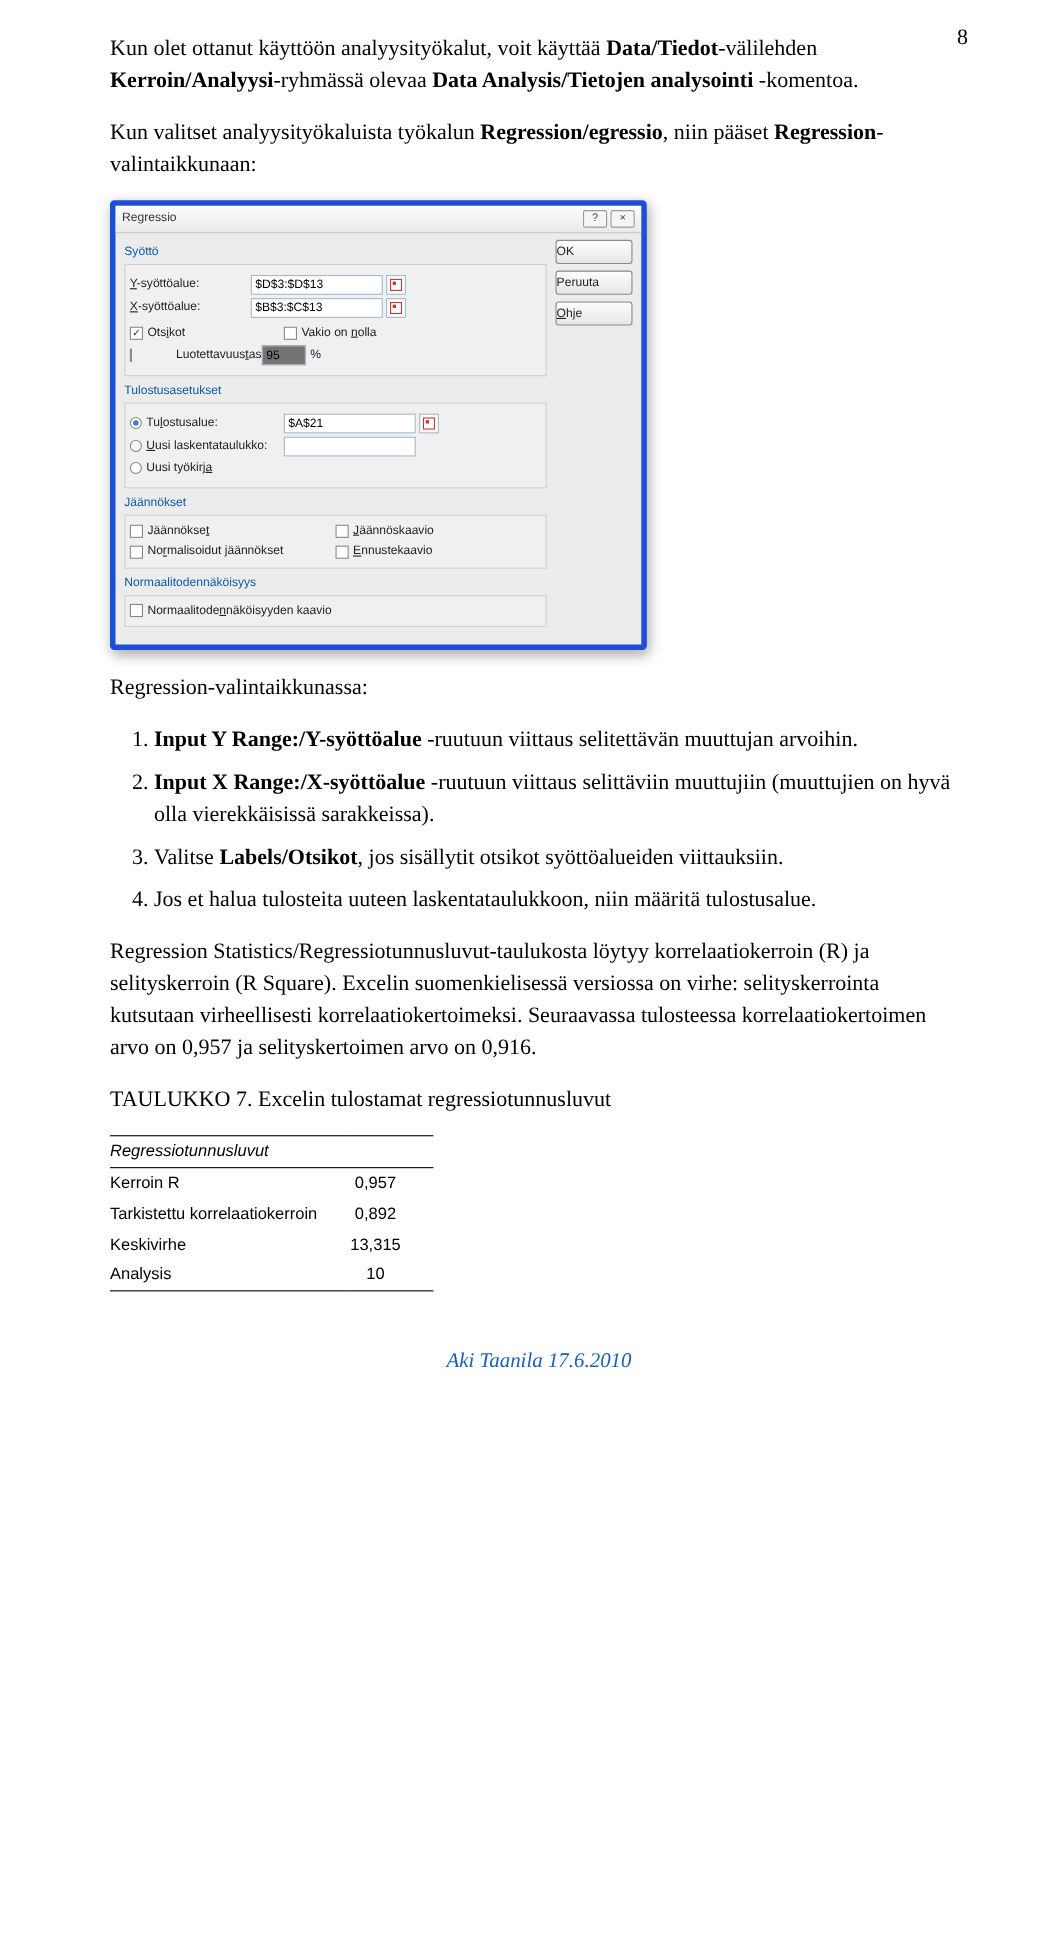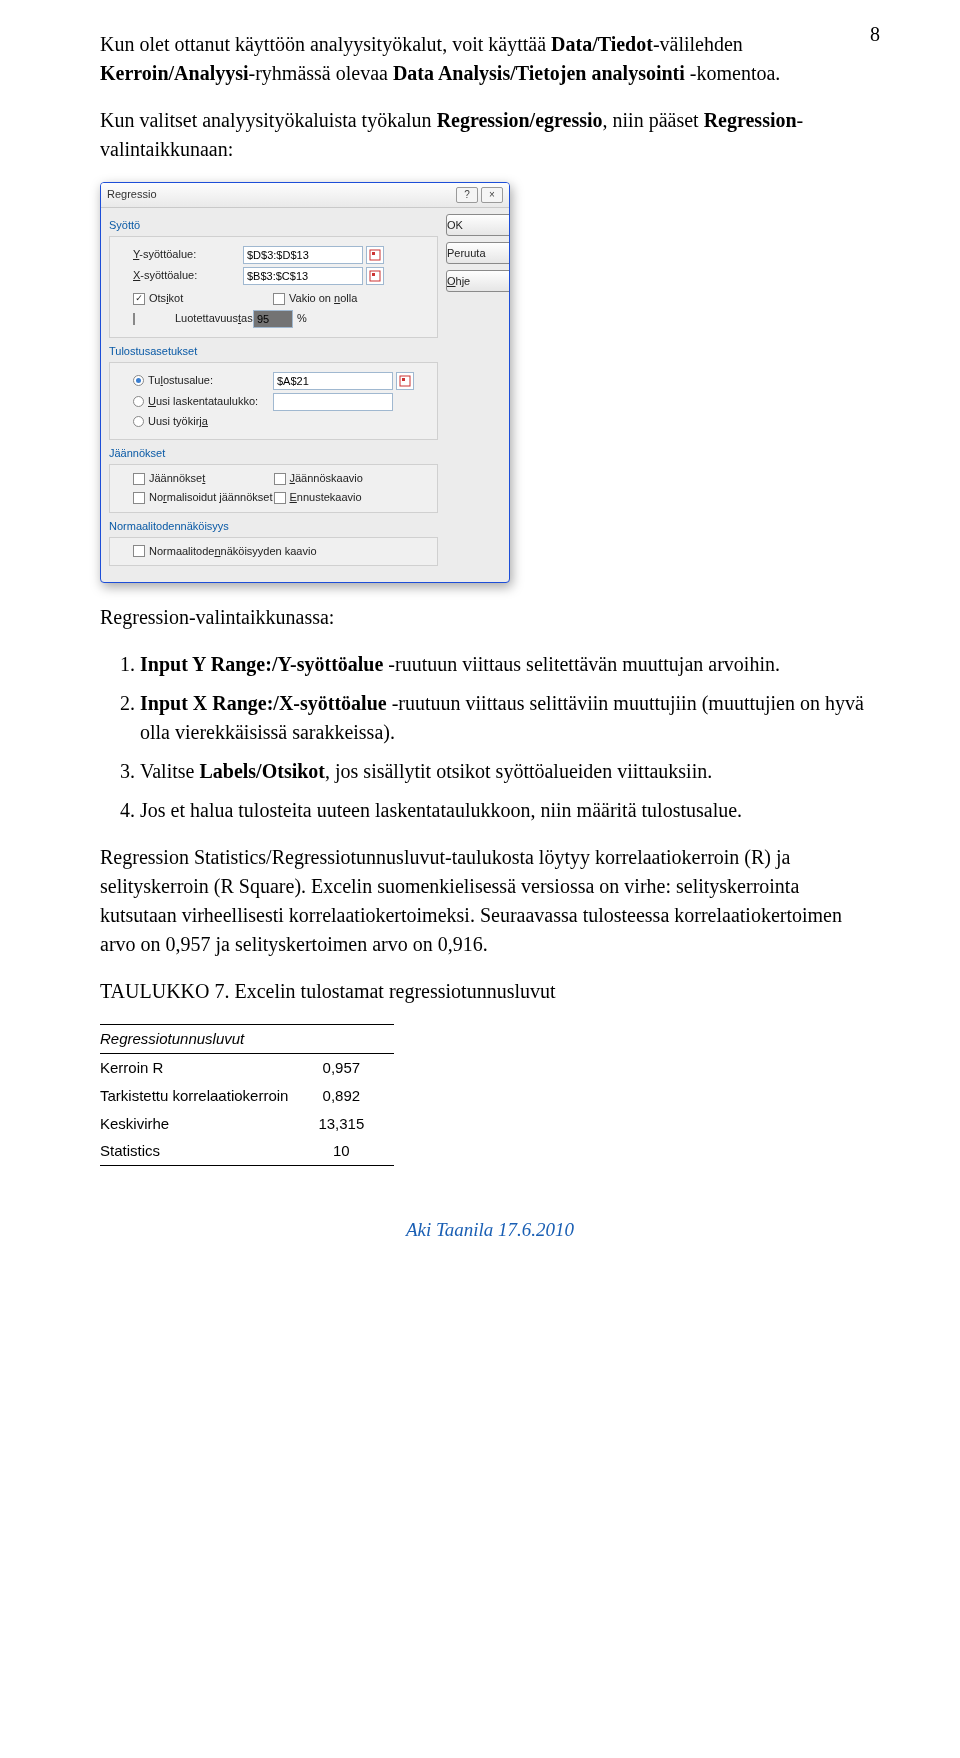--- a/index.html
+++ b/index.html
@@ -16,25 +16,25 @@
   .page-number {
     position: absolute;
     top: 20px;
     right: 80px;
     font-size: 20px;
   }
   .para { margin-bottom: 18px; }
   .bold { font-weight: bold; }
   .dialog-img { margin: 10px 0 20px 0; }
   .dialog {
-    width: 410px;
+    width: 488px;
     font-family: Tahoma, sans-serif;
     font-size: 11px;
     color: #222;
-    border: 1px solid #1d4ed8;
+    border: 5px solid #1d4ed8;
     background: #ececec;
     box-shadow: 2px 4px 12px rgba(0,0,0,0.35);
     border-radius: 4px;
     overflow: hidden;
   }
   .dialog-titlebar {
     display: flex;
     align-items: center;
     justify-content: space-between;
     padding: 4px 6px;
@@ -71,21 +71,21 @@
     text-align: left;
     line-height: 20px;
   }
   .section-label {
     color: #0a5aa6;
     font-size: 11px;
     margin: 4px 0 2px 0;
   }
   .section-box {
     border: 1px solid #d0d0d0;
-    padding: 6px 23px;
+    padding: 6px 4px;
     background: #f0f0f0;
     margin-bottom: 6px;
   }
   .frow { display: flex; align-items: center; margin: 3px 0; }
   .flabel { width: 110px; }
   .finput {
     width: 120px;
     height: 18px;
     border: 1px solid #a0b8d0;
     background: #fff;
@@ -313,19 +313,19 @@
       </tr>
   <tr>
         <td>Tarkistettu korrelaatiokerroin</td>
         <td class="num">0,892</td>
       </tr>
   <tr>
         <td>Keskivirhe</td>
         <td class="num">13,315</td>
       </tr>
   <tr class="last">
-        <td>Statistics</td>
+        <td>Analysis</td>
         <td class="num">10</td>
       </tr>
 </tbody>
   </table>
 
 <div class="footer">Aki Taanila 17.6.2010</div>
 
 </body></html>

